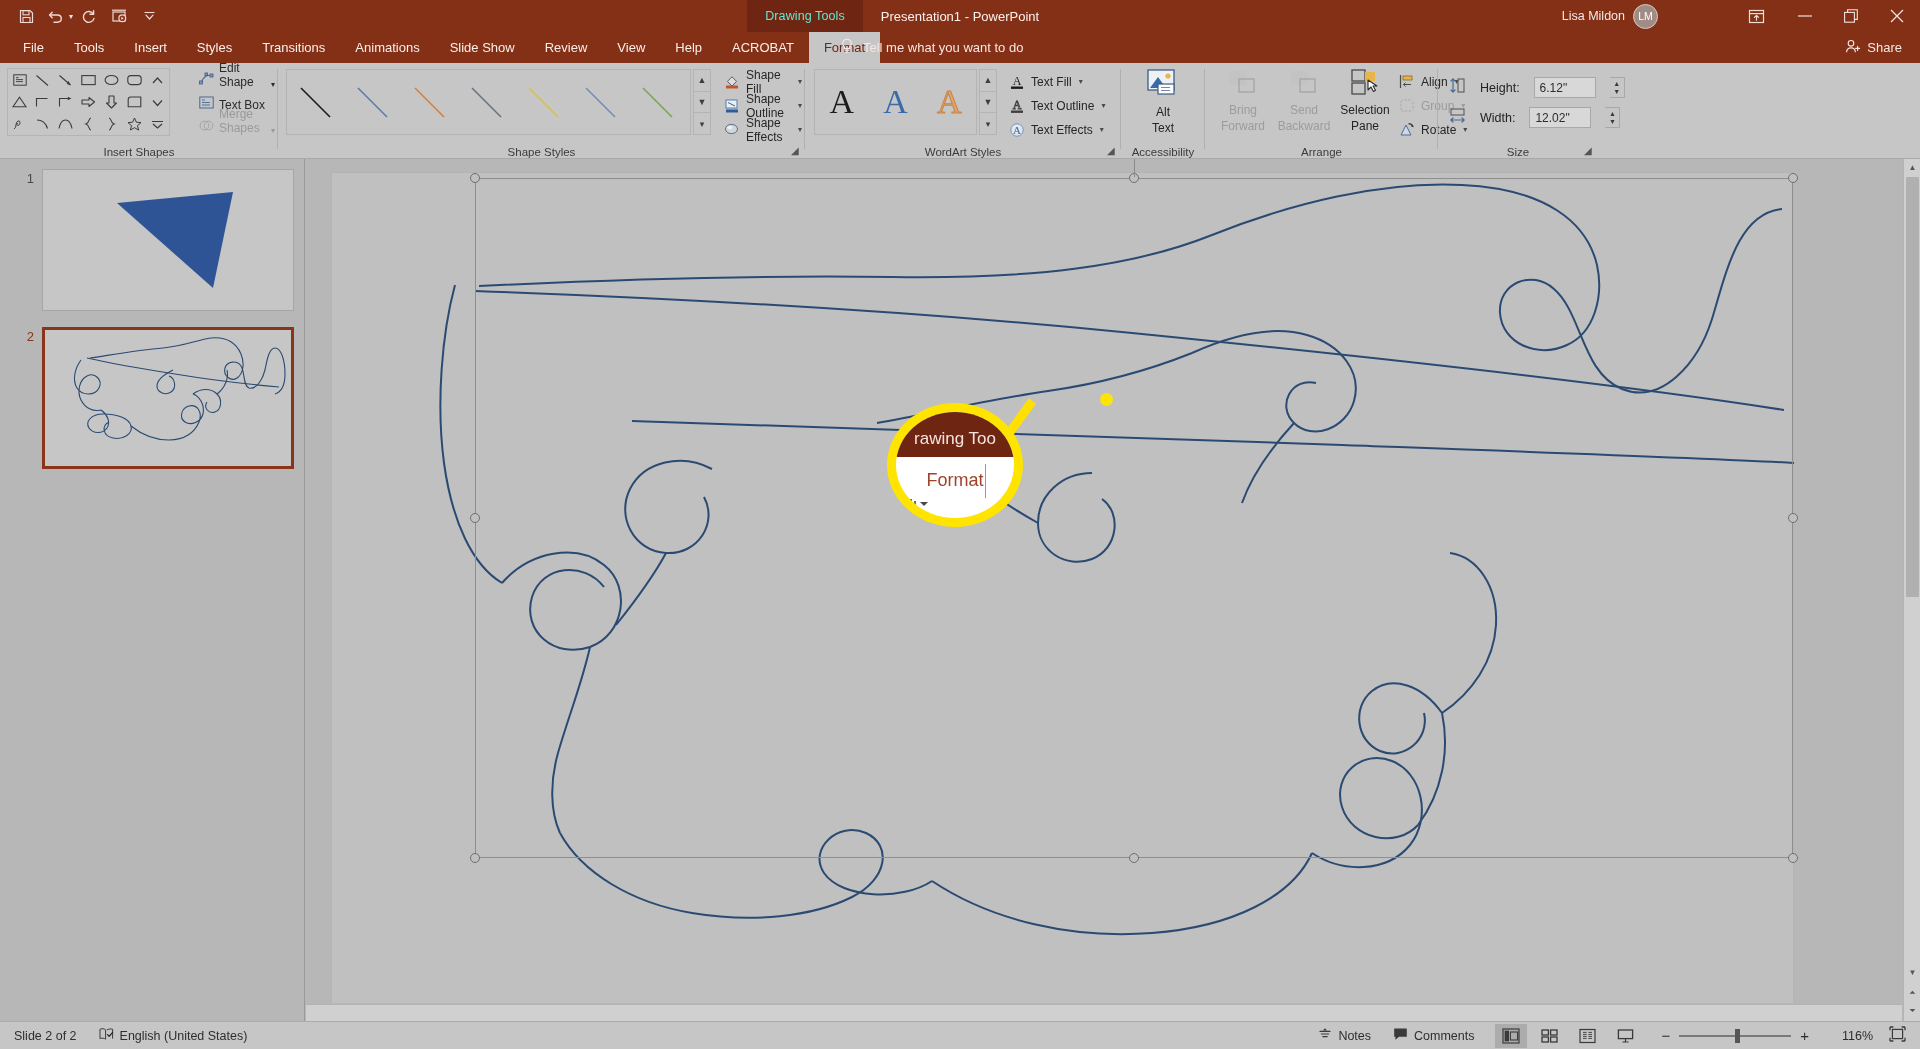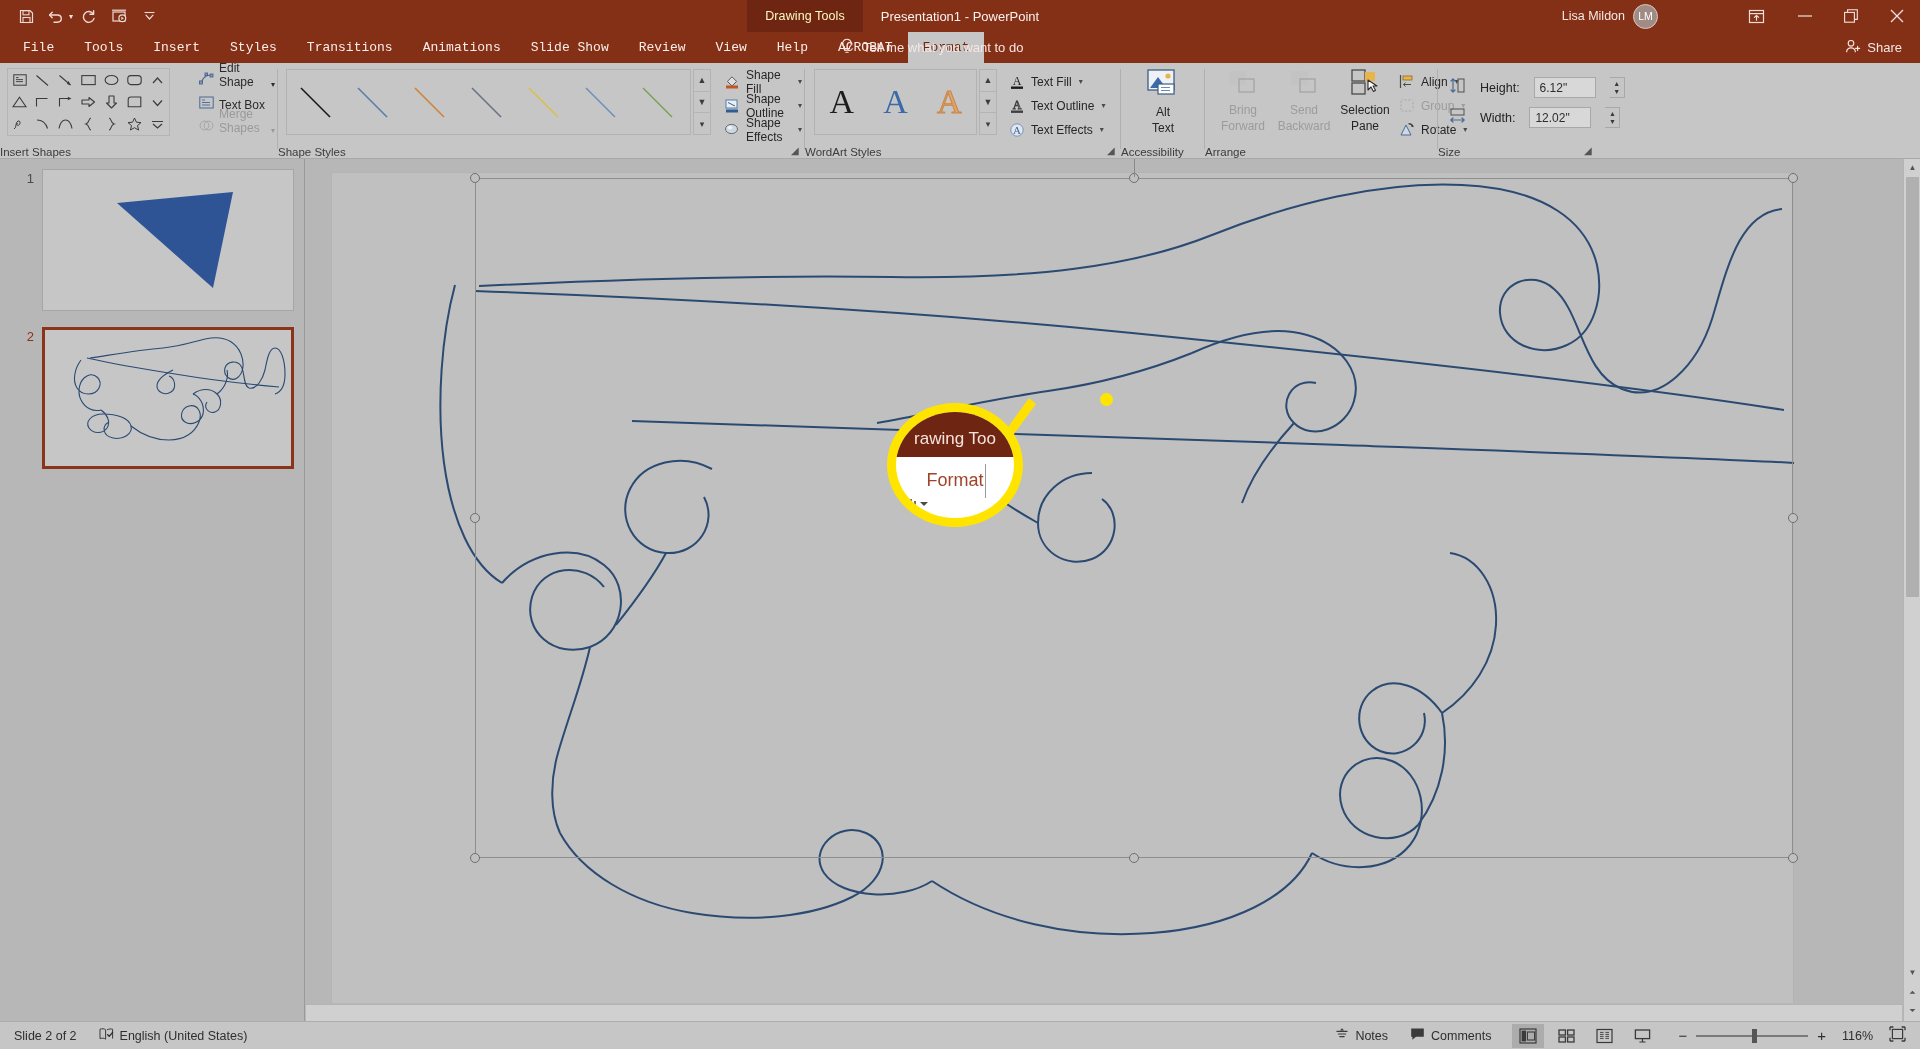--- a/index.html
+++ b/index.html
@@ -23,21 +23,21 @@
     color: #f0ded8;
   }
   .qat-btn svg { display: block; }
   .qat-caret { font-size: 8px; margin-left: -3px; }
 
   .ctx-tabgroup {
     position: absolute; left: 747px; top: 0; width: 116px; height: 32px;
     background: #6e2612;
     display: flex; align-items: center; justify-content: center;
   }
-  .ctx-tabgroup span { font-size: 12.5px; color: #fef9c3; letter-spacing: .1px; }
+  .ctx-tabgroup span { font-size: 12.5px; color: #5eead4; letter-spacing: .1px; }
 
   .doc-title {
     position: absolute; left: 0; top: 0; width: 1920px; height: 32px;
     display: flex; align-items: center; justify-content: center;
     font-size: 13px; color: #fbf1ee; pointer-events: none;
   }
   .acct {
     position: absolute; right: 262px; top: 0; height: 32px;
     display: flex; align-items: center; gap: 8px;
   }
@@ -53,21 +53,21 @@
     width: 46px; height: 32px; display: flex; align-items: center; justify-content: center;
     color: #f2e2dd;
   }
   .wc.ribbonopt { width: 52px; }
 
   
   .tabstrip {
     position: absolute; top: 32px; left: 0; width: 1920px; height: 31px;
     background: #833017;
   }
-  .tabs { position: absolute; left: 8px; top: 0; height: 31px; display: flex; align-items: stretch; font-family: Liberation Mono, monospace; }
+  .tabs { position: absolute; left: 8px; top: 0; height: 31px; display: flex; align-items: stretch; }
   .tab {
     padding: 0 15px; height: 31px; display: flex; align-items: center;
     font-size: 13px; color: #fbeeea; white-space: nowrap;
   }
   .tab.active {
     background: #c6c6c6; color: #6e2612;
   }
   .tellme {
     position: absolute; left: 840px; top: 0; height: 31px;
     display: flex; align-items: center; gap: 9px;
@@ -80,21 +80,21 @@
   }
 
   
   .ribbon {
     position: absolute; top: 63px; left: 0; width: 1920px; height: 96px;
     background: #c6c6c6; border-bottom: 1px solid #a9a9a9;
   }
   .rgroup { position: absolute; top: 0; height: 96px; }
   .rgroup-label {
     position: absolute; bottom: 1px; left: 0; width: 100%;
-    text-align: left; font-size: 11.5px; color: #3b3b3b;
+    text-align: center; font-size: 11.5px; color: #3b3b3b;
   }
   .rgroup-sep {
     position: absolute; top: 6px; width: 1px; height: 80px; background: #b0b0b0;
   }
   .dlg-launcher {
     position: absolute; bottom: 3px; right: 3px; width: 11px; height: 11px;
     color: #555; font-size: 10px; line-height: 11px;
   }
 
   
@@ -935,21 +935,21 @@
           </svg>
       </div>
     </div>
 
     <div class="zoomslider" style="padding:0 10px;">
       <span style="font-size:15px;">−</span>
       <div class="ztrack">
         <div class="zhandle"></div>
       </div>
       <span style="font-size:15px;">+</span>
-      <span style="min-width:38px; text-align:right;">116%</span>
+      <span style="min-width:38px; text-align:right;margin-left:17px;">116%</span>
     </div>
 
     <div style="padding:0 14px 0 6px;">
       <svg width="17" height="16" viewBox="0 0 17 16">
           <rect x="3.4" y="3.4" width="10.2" height="9.2" fill="none" stroke="#3a3a3a" stroke-width="1.2"></rect>
           <path d="M1 1h3.4M1 1v3.2M16 1h-3.4M16 1v3.2M1 15h3.4M1 15v-3.2M16 15h-3.4M16 15v-3.2" stroke="#3a3a3a" stroke-width="1.3"></path>
         </svg>
     </div>
   </div>
 

